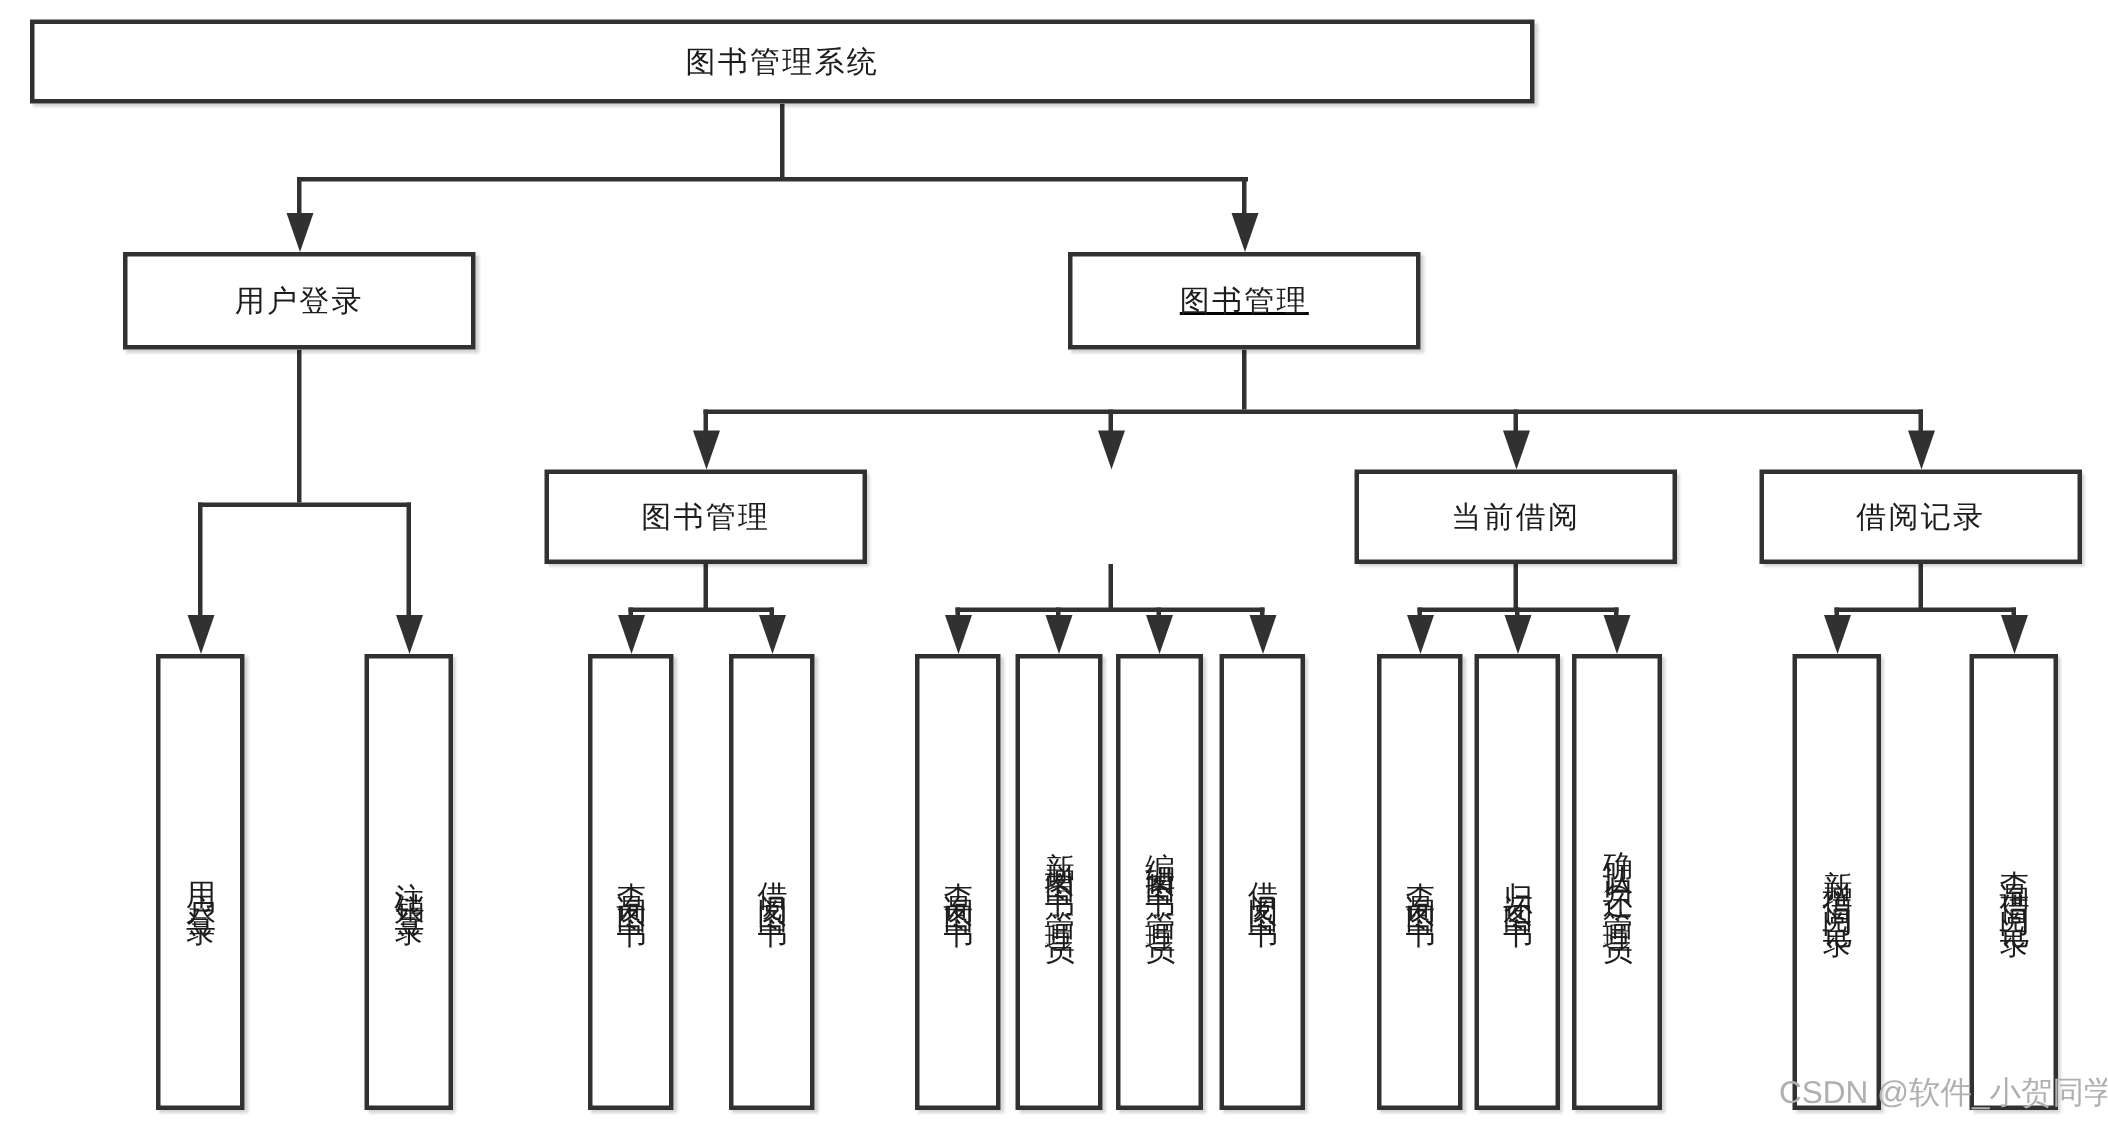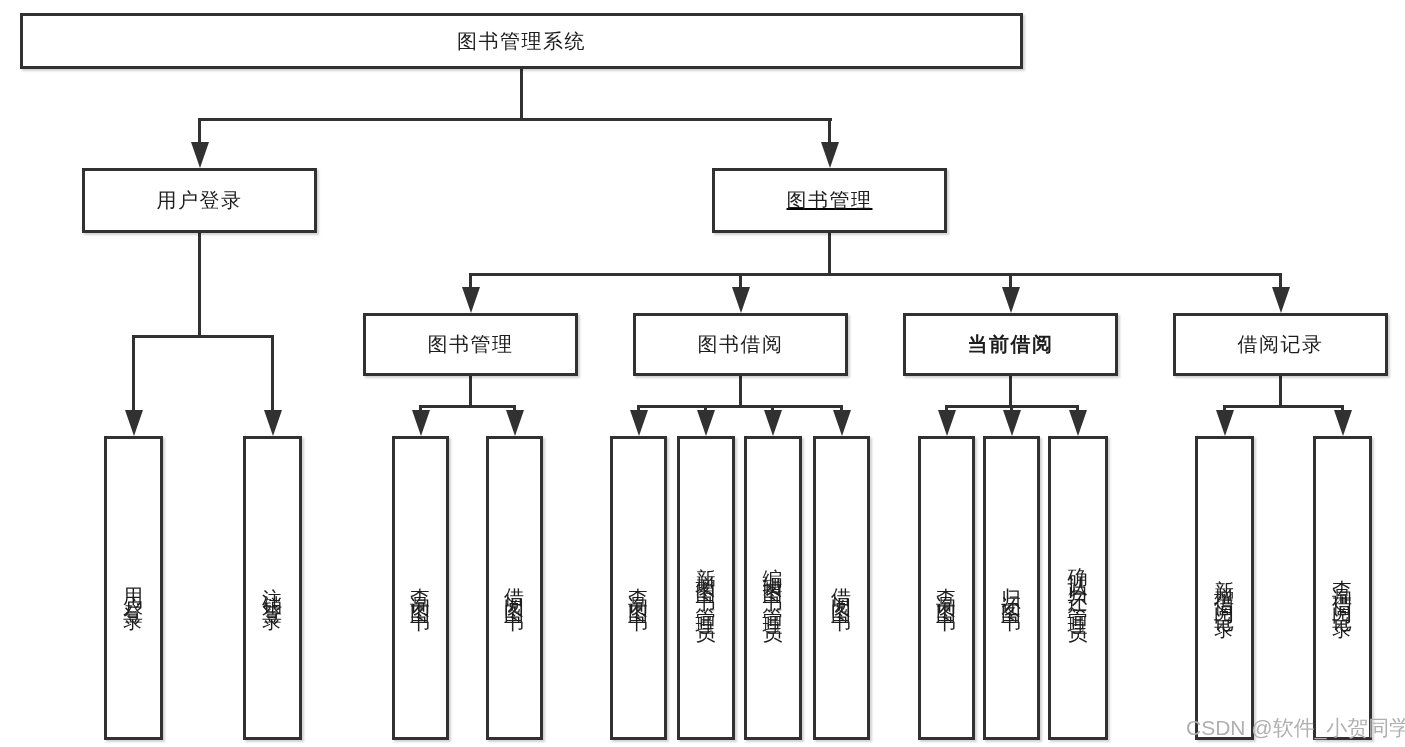--- a/index.html
+++ b/index.html
@@ -129,24 +129,21 @@
   <div class="box" style="left:82px; top:168px; width:235px; height:65px;">
     <span class="h-label">用户登录</span>
   </div>
   <div class="box" style="left:712px; top:168px; width:235px; height:65px;text-decoration:underline;">
     <span class="h-label">图书管理</span>
   </div>
 
   <div class="box" style="left:363px; top:313px; width:215px; height:63px;">
     <span class="h-label">图书管理</span>
   </div>
-  <div class="box" style="left:633px; top:313px; width:215px; height:63px;">
-    <span class="h-label">图书借阅</span>
-  </div>
-  <div class="box" style="left:903px; top:313px; width:215px; height:63px;font-weight:bold;">
+  <div class="box" style="left:903px; top:313px; width:215px; height:63px;">
     <span class="h-label">当前借阅</span>
   </div>
   <div class="box" style="left:1173px; top:313px; width:215px; height:63px;">
     <span class="h-label">借阅记录</span>
   </div>
 
   <div class="box" style="left:104px; top:436px; width:59px; height:304px;">
     <span class="v-label">用户登录</span>
   </div>
   <div class="box" style="left:243px; top:436px; width:59px; height:304px;">

